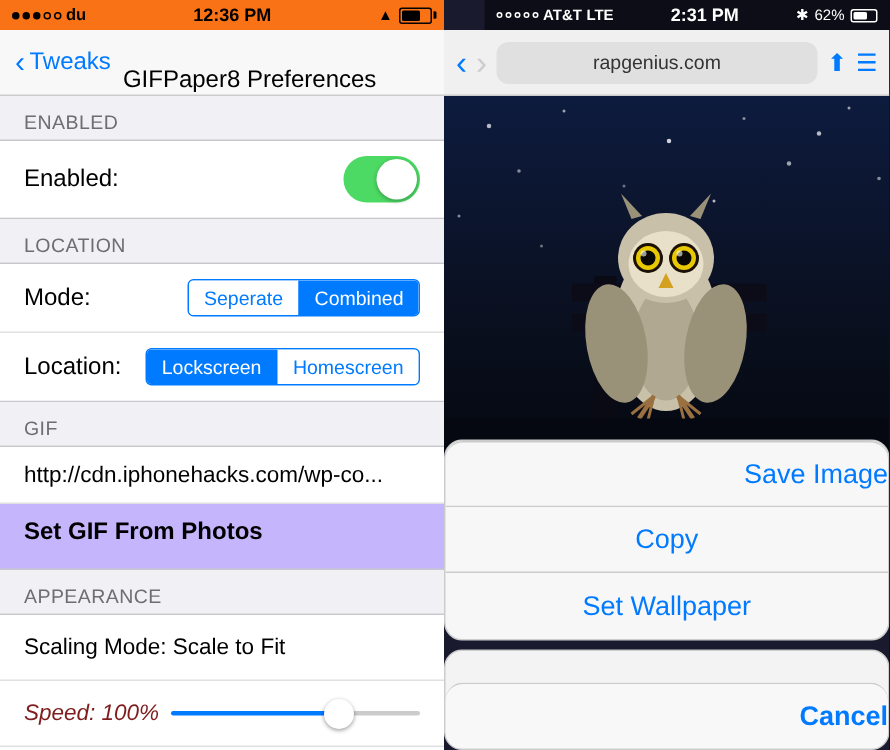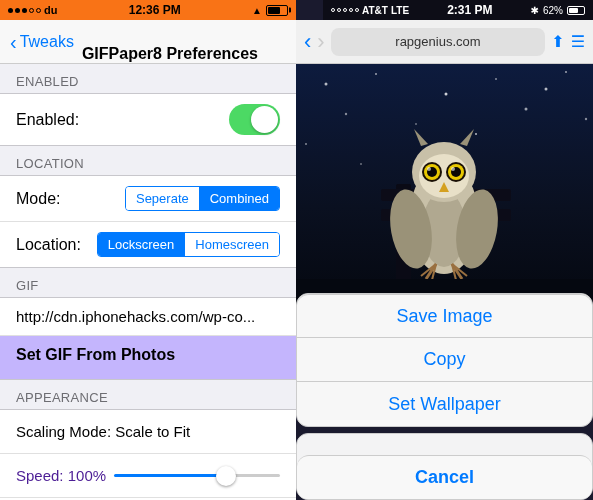--- a/index.html
+++ b/index.html
@@ -86,21 +86,21 @@
       font-size: 20px;
       color: #007aff;
       line-height: 1;
     }
     .back-label {
       font-size: 16px;
       color: #007aff;
     }
     .nav-title {
       font-size: 16px;
-      font-weight: 700;
+      font-weight: 400;
       color: #000;
       margin-top: 24px;
     }
 
     .settings-list {
       flex: 1;
       overflow-y: auto;
       background: #f0f0f5;
     }
 
@@ -208,22 +208,23 @@
 
     .slider-container {
       display: flex;
       align-items: center;
       gap: 8px;
       width: 100%;
     }
 
     .slider-label {
       font-size: 15px;
-      color: #4c1d95;
+      color: #7f1d1d;
       min-width: 85px;
+      font-style: italic;
     }
 
     input[type=range] {
       flex: 1;
       -webkit-appearance: none;
       height: 3px;
       border-radius: 2px;
       outline: none;
       cursor: pointer;
     }
@@ -325,20 +326,21 @@
     .action-btn.cancel {
       background: rgba(248,248,248,0.98);
       font-weight: 600;
       border-bottom: none;
       margin-top: 21px;
     }
     .action-btn:first-child {
       border-top: 1px solid #ccc;
       border-top-left-radius: 12px;
       border-top-right-radius: 12px;
+      justify-content: flex-end;
     }
 
     .action-group {
       background: rgba(248,248,248,0.95);
       border-radius: 12px;
       overflow: hidden;
       border: 1px solid #ccc;
     }
 
     .margin-bottom { height: 6px; background: transparent; }

